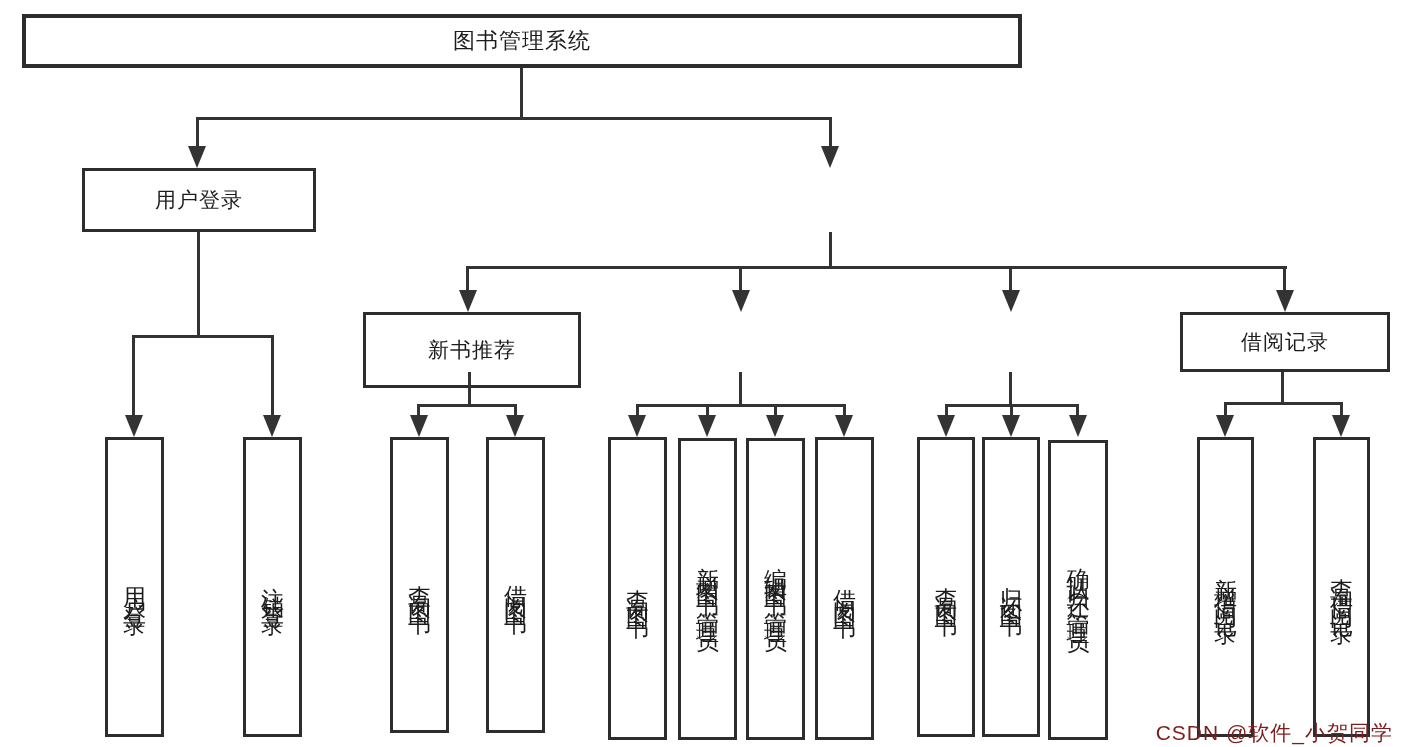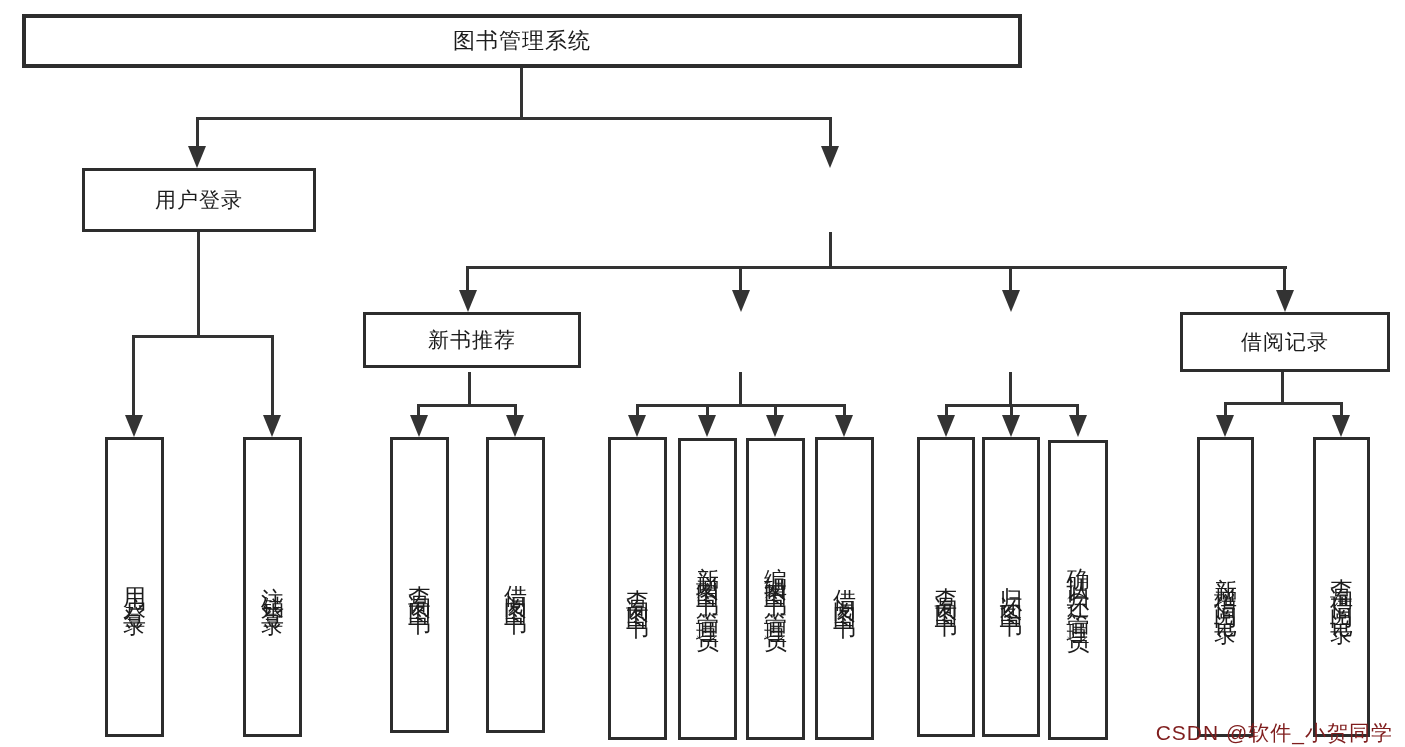--- a/index.html
+++ b/index.html
@@ -90,21 +90,21 @@
   <div class="hline" style="left:467px; top:266px; width:820px;"></div>
   <div class="vline" style="left:466px; top:266px; height:26px;"></div>
   <div class="arrow" style="left:459px; top:290px;"></div>
   <div class="vline" style="left:739px; top:266px; height:26px;"></div>
   <div class="arrow" style="left:732px; top:290px;"></div>
   <div class="vline" style="left:1009px; top:266px; height:26px;"></div>
   <div class="arrow" style="left:1002px; top:290px;"></div>
   <div class="vline" style="left:1283px; top:266px; height:26px;"></div>
   <div class="arrow" style="left:1276px; top:290px;"></div>
 
-  <div class="box" style="left:363px; top:312px; width:218px; height:56px;">
+  <div class="box" style="left:363px; top:312px; width:218px; height:76px;">
     <span>新书推荐</span>
   </div>
   <div class="box" style="left:1180px; top:312px; width:210px; height:60px;">
     <span>借阅记录</span>
   </div>
 
   <div class="vline" style="left:468px; top:372px; height:34px;"></div>
   <div class="hline" style="left:419px; top:404px; width:97px;"></div>
   <div class="vline" style="left:417px; top:404px; height:14px;"></div>
   <div class="arrow" style="left:410px; top:415px;"></div>

